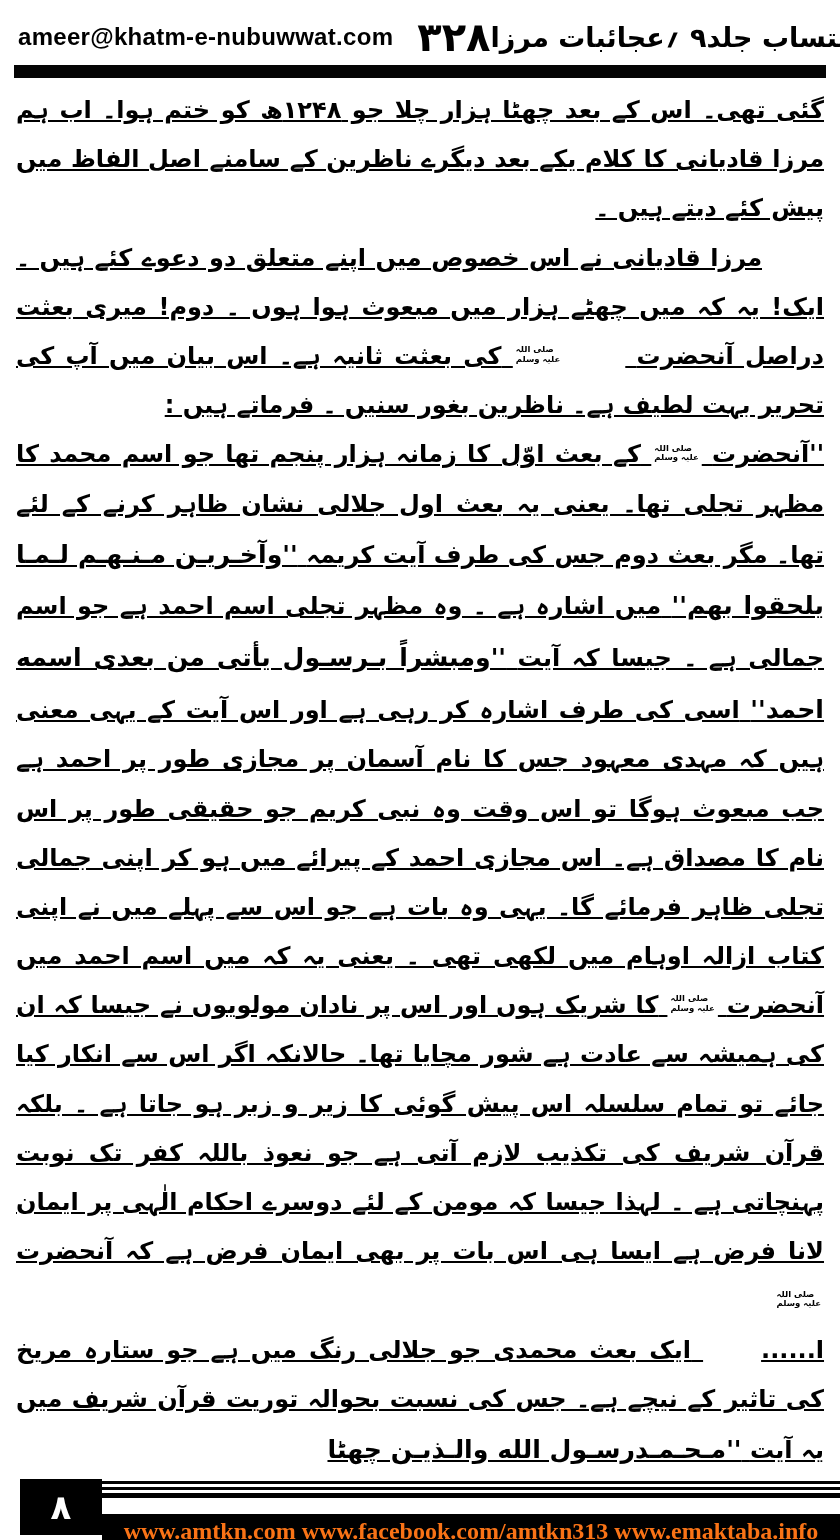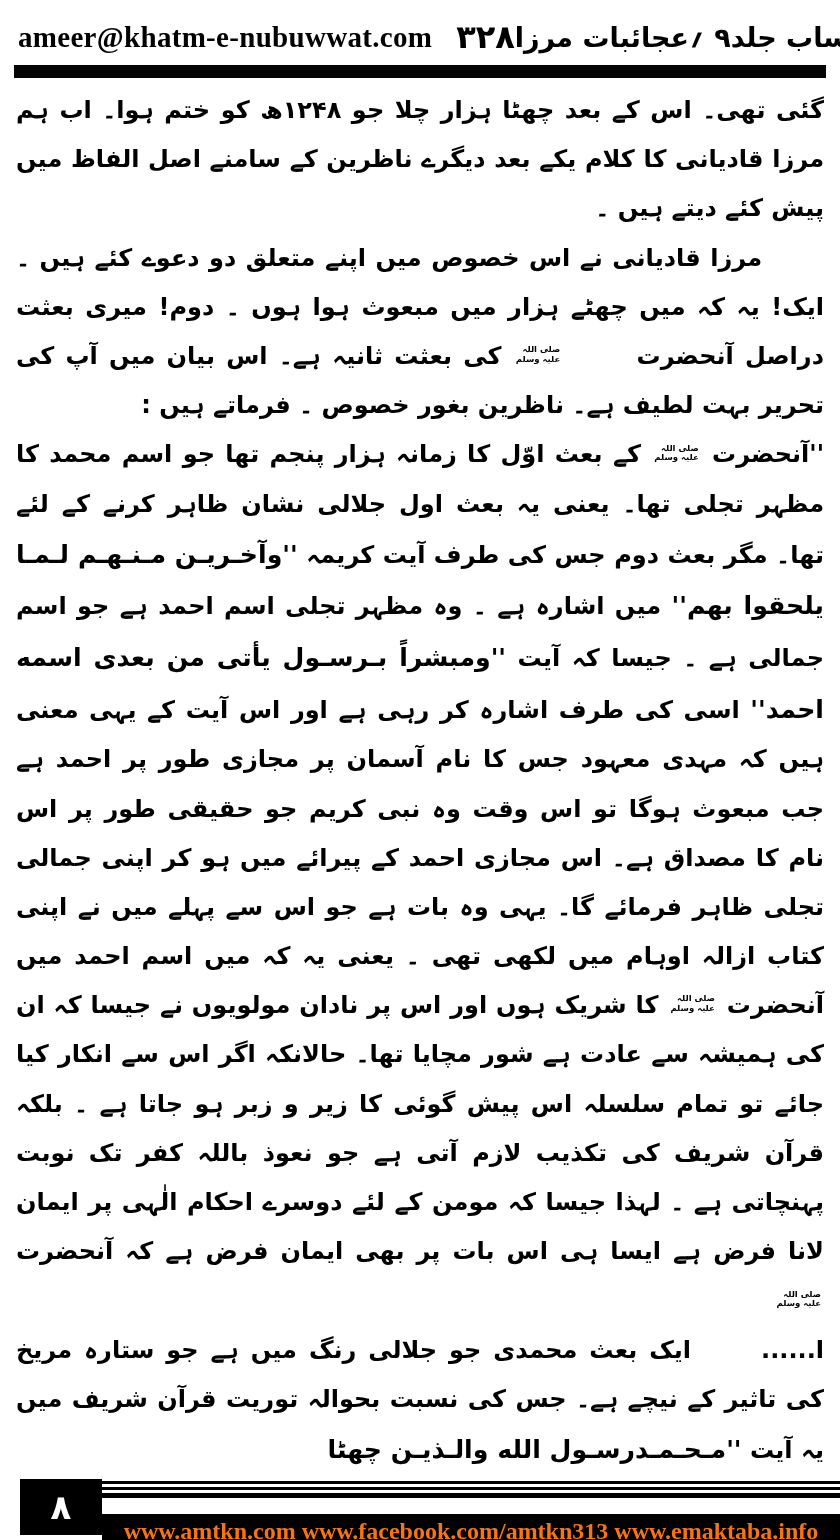--- a/index.html
+++ b/index.html
@@ -2,32 +2,32 @@
 <html lang="ur"><head>
 <meta charset="utf-8">
 <style>
   * { margin:0; padding:0; box-sizing:border-box; }
   html, body { width:840px; height:1540px; }
   body { background:#ffffff; color:#000000; font-family:"DejaVu Sans", sans-serif; }
   .page { position:relative; width:840px; height:1540px; overflow:hidden; background:#fff; }
 
   
   .header { display:flex; align-items:center; padding:14px 16px 0 18px; height:60px; }
-  .email { font-family:Liberation Serif, serif; font-weight:bold; font-size:29px; letter-spacing:0.3px; white-space:nowrap; }
-  .pagenum { font-size:32px; font-weight:bold; margin-left:24px; line-height:1; }
+  .email { font-family:Liberation Sans, sans-serif; font-weight:bold; font-size:24px; letter-spacing:0.3px; white-space:nowrap; }
+  .pagenum { font-size:40px; font-weight:bold; margin-left:24px; line-height:1; }
   .title { margin-left:auto; font-size:27px; font-weight:bold; direction:rtl; white-space:nowrap; }
   .rule { height:13px; background:#050505; margin:5px 14px 0 14px; }
 
   
-  .bodytext { direction:rtl; padding:8px 16px 0 16px; font-size:24px; font-weight:bold; line-height:2.05; text-align:justify; height:1392px; overflow:hidden; }
+  .bodytext { direction:rtl; padding:8px 16px 0 16px; font-size:24px; font-weight:bold; line-height:2.05; text-align:justify; height:1392px; overflow:hidden;text-decoration:underline; }
   .para { text-align:justify; }
   .indent { text-indent:62px; }
   .ar { font-size:1.05em; }
   .marker { margin-left:58px; }
-  .sal { display:inline-flex; flex-direction:column; align-items:flex-start; vertical-align:middle; font-size:8.5px; line-height:1.15; font-weight:bold; margin:0 3px; position:relative; top:-2px; }
+  .sal { display:inline-flex; flex-direction:column; align-items:flex-end; vertical-align:middle; font-size:8.5px; line-height:1.15; font-weight:bold; margin:0 3px; position:relative; top:-2px; }
 
   
   .footer { position:absolute; left:0; bottom:0; width:840px; height:64px; background:#fff; }
   .page-box { position:absolute; left:20px; bottom:5px; width:82px; height:56px; background:#000; color:#fff; display:flex; align-items:center; justify-content:center; font-size:34px; font-weight:bold; }
   .footer-right { position:absolute; left:102px; right:0; bottom:5px; height:56px; }
   .lines { padding-top:2px; }
   .lines .l1 { height:3px; background:#000; margin-bottom:3px; }
   .lines .l2 { height:3px; background:#000; margin-bottom:3px; }
   .lines .l3 { height:5px; background:#000; }
   .url-bar { margin-top:16px; background:#000; color:#f97316; height:34px; display:flex; align-items:center; justify-content:center; font-family:"Liberation Serif", "DejaVu Serif", serif; font-weight:bold; font-size:24px; white-space:nowrap; }
@@ -48,21 +48,21 @@
   <div class="bodytext" dir="rtl">
 
     <p class="para"><span>گئی تھی۔ اس کے بعد چھٹا ہزار چلا جو ۱۲۴۸ھ کو ختم ہوا۔ اب ہم مرزا قادیانی کا کلام یکے بعد دیگرے ناظرین کے سامنے اصل الفاظ میں پیش کئے دیتے ہیں ۔</span></p>
 
     <p class="para indent">
       <span>مرزا قادیانی نے اس خصوص میں اپنے متعلق دو دعوے کئے ہیں ۔ ایک! یہ کہ میں چھٹے ہزار میں مبعوث ہوا ہوں ۔ دوم! میری بعثت دراصل آنحضرت</span>
       <span class="sal">
           <span>صلی اللہ</span>
           <span>علیہ وسلم</span>
         </span>
-      <span>کی بعثت ثانیہ ہے۔ اس بیان میں آپ کی تحریر بہت لطیف ہے۔ ناظرین بغور خصوص ۔ فرماتے ہیں :</span>
+      <span>کی بعثت ثانیہ ہے۔ اس بیان میں آپ کی تحریر بہت لطیف ہے۔ ناظرین بغور سنیں ۔ فرماتے ہیں :</span>
     </p>
 
     <p class="para">
       <span>''آنحضرت</span>
       <span class="sal">
           <span>صلی اللہ</span>
           <span>علیہ وسلم</span>
         </span>
       <span>کے بعث اوّل کا زمانہ ہزار پنجم تھا جو اسم محمد کا مظہر تجلی تھا۔ یعنی یہ بعث اول جلالی نشان ظاہر کرنے کے لئے تھا۔ مگر بعث دوم جس کی طرف آیت کریمہ</span>
       <span class="ar">''وآخـریـن مـنـهـم لـمـا یلحقوا بهم''</span>

